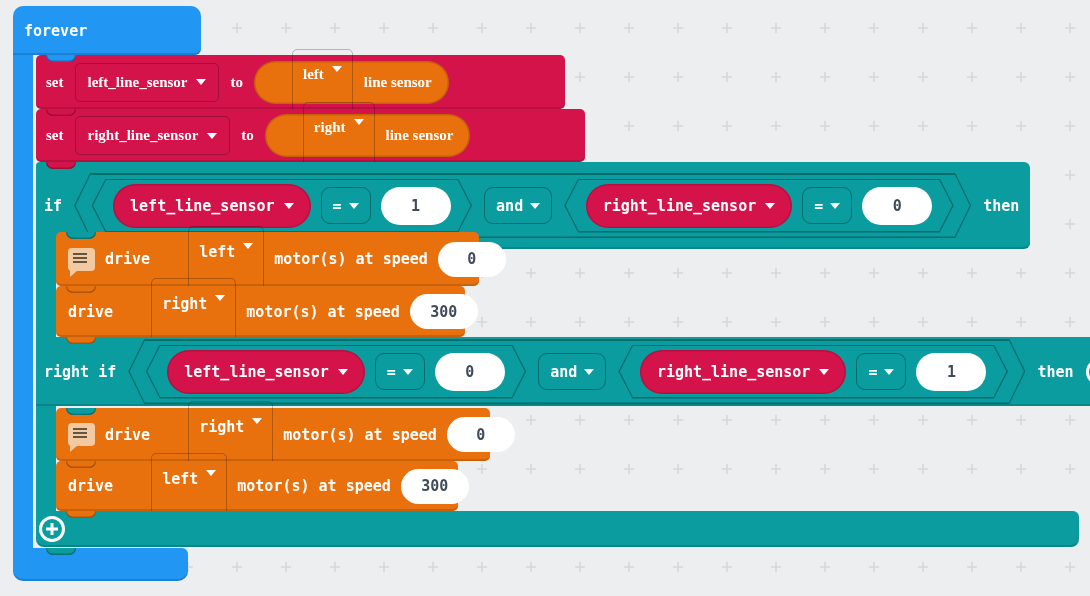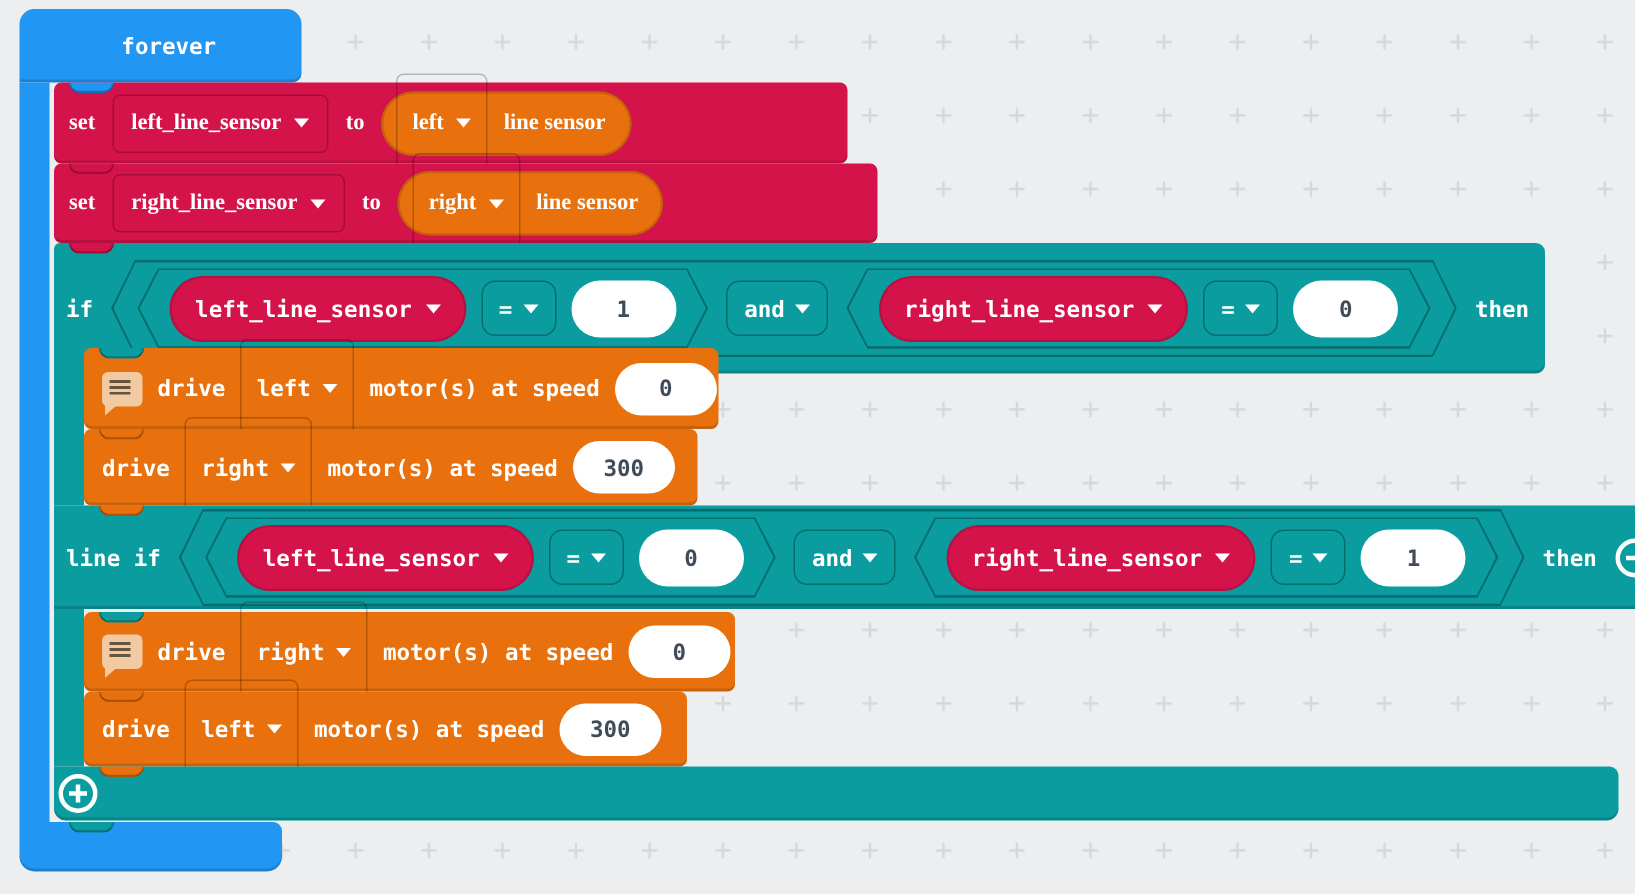--- a/index.html
+++ b/index.html
@@ -20,21 +20,21 @@
   .caret{width:0;height:0;border-left:5px solid transparent;
          border-right:5px solid transparent;border-top:6px solid #fff;flex:none;}
   .notch{position:absolute;top:0;width:30px;height:7px;
          background:var(--behind);border-radius:0 0 7px 7px;
          box-shadow:inset 0 -1.5px 0 rgba(0,0,0,.25),
                     inset 1.5px 0 0 rgba(0,0,0,.12),
                     inset -1.5px 0 0 rgba(0,0,0,.12);}
   .rfield{border:1.5px solid rgba(0,0,0,.24);border-radius:5px;height:37px;
           padding:0 12px;display:flex;align-items:center;gap:9px;flex:none;}
   .ofield{border:1.5px solid rgba(0,0,0,.24);border-radius:5px;height:33px;
-          padding:16px 10px;display:flex;align-items:center;gap:8px;flex:none;}
+          padding:16px 10px;display:flex;gap:8px;flex:none;margin-left:28px;}
   .tfield{border:1.5px solid rgba(0,0,0,.30);border-radius:9px;height:35px;
           padding:0 11px;display:flex;align-items:center;gap:7px;flex:none;}
   .soval{background:var(--orange);border-radius:22px;height:43px;
          padding:0 17px 0 10px;display:flex;align-items:center;gap:11px;flex:none;
          box-shadow:inset 0 0 0 1.5px rgba(0,0,0,.15);}
   .pill{background:var(--red);border-radius:22px;height:44px;
         padding:0 17px;display:flex;align-items:center;gap:9px;flex:none;
         box-shadow:inset 0 0 0 1.5px rgba(0,0,0,.14);}
   .num{background:#fff;color:var(--num);border-radius:20px;height:38px;
        min-width:44px;padding:0 13px;display:flex;align-items:center;
@@ -75,21 +75,21 @@
       <pattern id="plusgrid" width="49" height="49" patternUnits="userSpaceOnUse">
         <g stroke="#d5d8d9" stroke-width="1.6" stroke-linecap="round">
           <line x1="36.5" y1="28" x2="45.5" y2="28"></line>
           <line x1="41" y1="23.5" x2="41" y2="32.5"></line>
         </g>
       </pattern>
     </defs>
     <rect width="100%" height="100%" fill="url(#plusgrid)"></rect>
   </svg>
 
-  <div class="blk c-blue" style="left:13px;top:6px;width:177px;height:49px;border-radius:10px 10px 6px 0;padding-left:11px;justify-content:center;">
+  <div class="blk c-blue" style="left:13px;top:6px;width:177px;height:49px;border-radius:10px 10px 6px 0;padding-left:11px;">
     <span class="lbl">forever</span>
   </div>
   <div class="c-blue" style="position:absolute;left:13px;top:55px;width:20px;height:493px;"></div>
   <div class="blk c-blue" style="left:13px;top:548px;width:175px;height:33px;border-radius:0 6px 10px 10px;">
     <div class="notch" style="left:33px;--behind:var(--teal);"></div>
   </div>
 
   <div class="blk c-red" style="left:36px;top:55px;width:519px;height:54px;border-radius:5px;padding-left:10px;gap:11px;">
     <div class="notch" style="left:10px;--behind:var(--blue);"></div>
     <span class="lbl">set</span>
@@ -191,21 +191,21 @@
       <i class="caret"></i>
     </div>
     <span class="lbl">motor(s) at speed</span>
     <div class="num sm">
       <span>300</span>
     </div>
   </div>
 
   <div class="blk c-teal" style="left:36px;top:337px;width:1040px;height:69px;border-radius:0 6px 6px 0;padding:0 12px 0 8px;gap:12px;">
     <div class="notch" style="left:30px;--behind:var(--orange);"></div>
-    <span class="lbl">line if</span>
+    <span class="lbl">right if</span>
     <div class="hexb grow">
       <div class="hexf">
         <div class="hexb inner">
           <div class="hexf">
             <div class="pill">
               <span class="lbl">left_line_sensor</span>
               <i class="caret"></i>
             </div>
             <div class="tfield">
               <span class="lbl">=</span>

